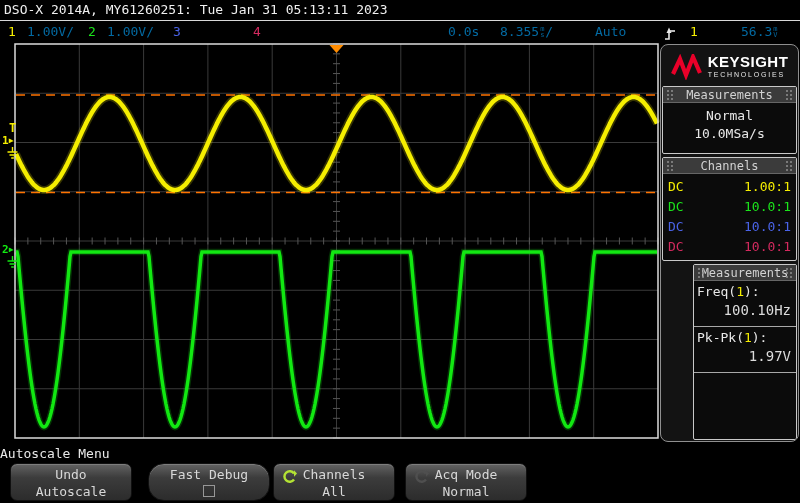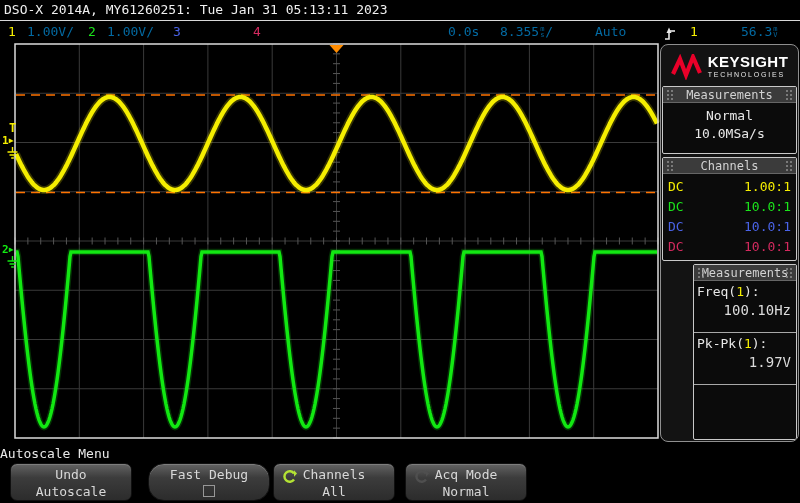--- a/index.html
+++ b/index.html
@@ -34,21 +34,21 @@
   .brand-sub { font-family:"Liberation Sans", sans-serif; font-size:7px; letter-spacing:1.8px; color:#e8e8e8; margin-top:2px; }
   .module { margin:1px 1px 2px 1px; border:1px solid #c9c9c9; border-radius:2px; background:#0b0b0b; }
   .module-header { position:relative; height:16px; background:#3b3b3b; display:flex; align-items:center; justify-content:center;
     font-size:12px; color:#d2d2d2; border-bottom:1px solid #666; }
   .grip { position:absolute; top:2px; }
   .grip.left { left:3px; } .grip.right { right:3px; }
   .acq-body { padding:4px 2px 10px; text-align:center; font-size:13px; color:#e8e8e8; line-height:18px; }
   .ch-rows { padding:2px 0 4px; }
   .ch-row { display:flex; justify-content:space-between; padding:0 5px; height:20px; align-items:center; font-size:13px; }
   .module.meas { flex:1; margin-bottom:1px; display:flex; flex-direction:column;margin-left:32px; }
-  .meas-item { padding:3px 3px 12px; border-bottom:1px solid #a8a8a8; }
+  .meas-item { padding:3px 3px 6px; border-bottom:1px solid #a8a8a8; }
   .meas-label { font-size:13px; color:#e8e8e8; line-height:16px; }
   .meas-value { font-size:14px; color:#dcdcdc; text-align:right; line-height:20px; padding-right:2px; }
 
   
   .bottom-bar { position:absolute; left:0; top:442px; width:800px; height:61px; background:#000; }
   .menu-title { position:absolute; left:0; top:4px; font-size:13px; color:#e8e8e8; }
   .softkey { position:absolute; top:21px; width:122px; height:38px; border-radius:7px;
     background:linear-gradient(180deg,#636363 0%,#3c3c3c 38%,#2c2c2c 100%);
     border:1px solid #101010; box-shadow:inset 0 1px 0 #7d7d7d;
     color:#d8d8d8; font-size:13px; text-align:center; line-height:17px; padding-top:2px; cursor:pointer; }

